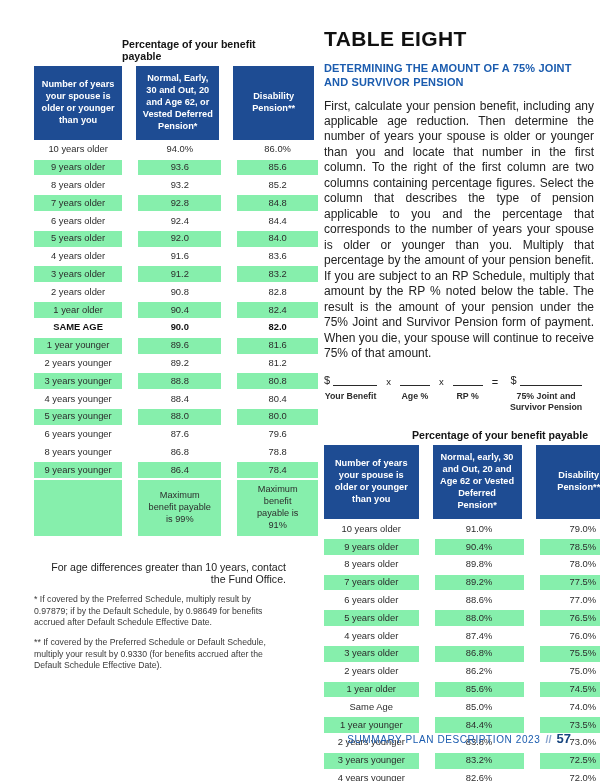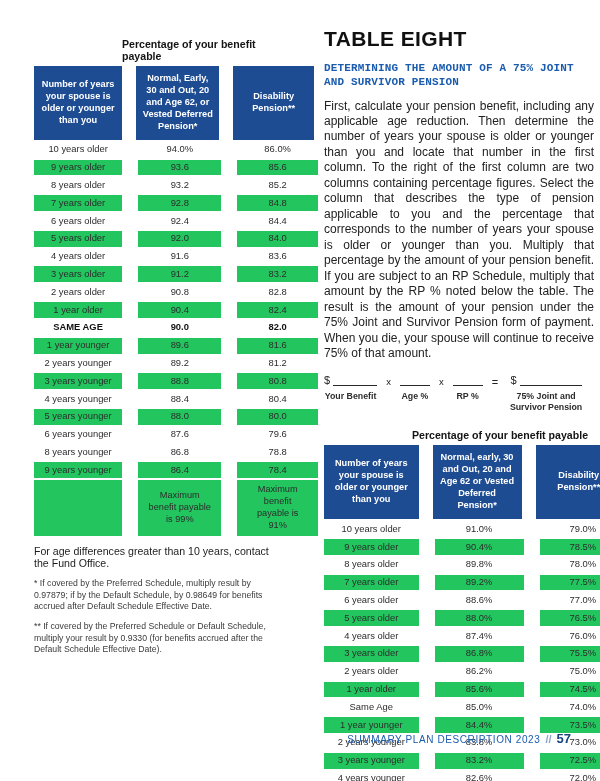--- a/index.html
+++ b/index.html
@@ -20,35 +20,35 @@
     background:#1e4c93;color:#ffffff;font-weight:bold;font-size:9.2px;line-height:1.3;
     text-align:center;display:flex;align-items:center;justify-content:center;
     padding:7px 6px;min-height:50px;
   }
   .tbody{display:flex;flex-direction:column;gap:2px;}
   .trow{display:grid;grid-template-columns:35% 33% 32%;gap:16px;}
   .tcell{
     background:#ffffff;font-size:9.4px;line-height:1.15;text-align:center;
     padding:2.5px 2px;color:#2c2c2c;display:flex;align-items:center;justify-content:center;
   }
-  .trow.alt .tcell{background:#22c55e;}
+  .trow.alt .tcell{background:#86efac;}
   .trow.boldrow .tcell{font-weight:bold;color:#111;}
   .trow.maxrow .tcell{font-size:9.2px;line-height:1.3;padding:4px 10px;}
   
-  .contact-note{margin-top:9px;font-size:10.6px;color:#1d1d1d;}
+  .contact-note{margin-top:25px;font-size:10.6px;color:#1d1d1d;text-align:right;}
   .small-note{margin-top:9px;font-size:8.7px;line-height:1.32;color:#3a3a3a;}
   
   .right-col{position:absolute;left:324px;top:27px;width:270px;}
   .article-title{
     font-size:21px;font-weight:bold;color:#101010;letter-spacing:0.4px;
     margin:0 0 11px 0;
   }
   .article-subtitle{
     font-size:11px;font-weight:bold;color:#1b5caf;line-height:1.25;
-    letter-spacing:0.15px;margin:0 0 9px 0;font-family:Liberation Mono, monospace;
+    letter-spacing:0.15px;margin:0 0 9px 0;
   }
   .article-body{
     font-size:12px;line-height:1.29;text-align:justify;color:#222;margin:0;
   }
   
   .formula{margin-top:13px;display:flex;align-items:flex-start;font-size:11px;}
   .fgroup{display:flex;flex-direction:column;align-items:center;}
   .fline{display:flex;align-items:flex-end;gap:3px;font-size:11px;color:#222;}
   .blank{border-bottom:1.2px solid #2a2a2a;height:11px;display:inline-block;}
   .b1{width:44px}.b2{width:30px}.b3{width:30px}.b4{width:62px}

